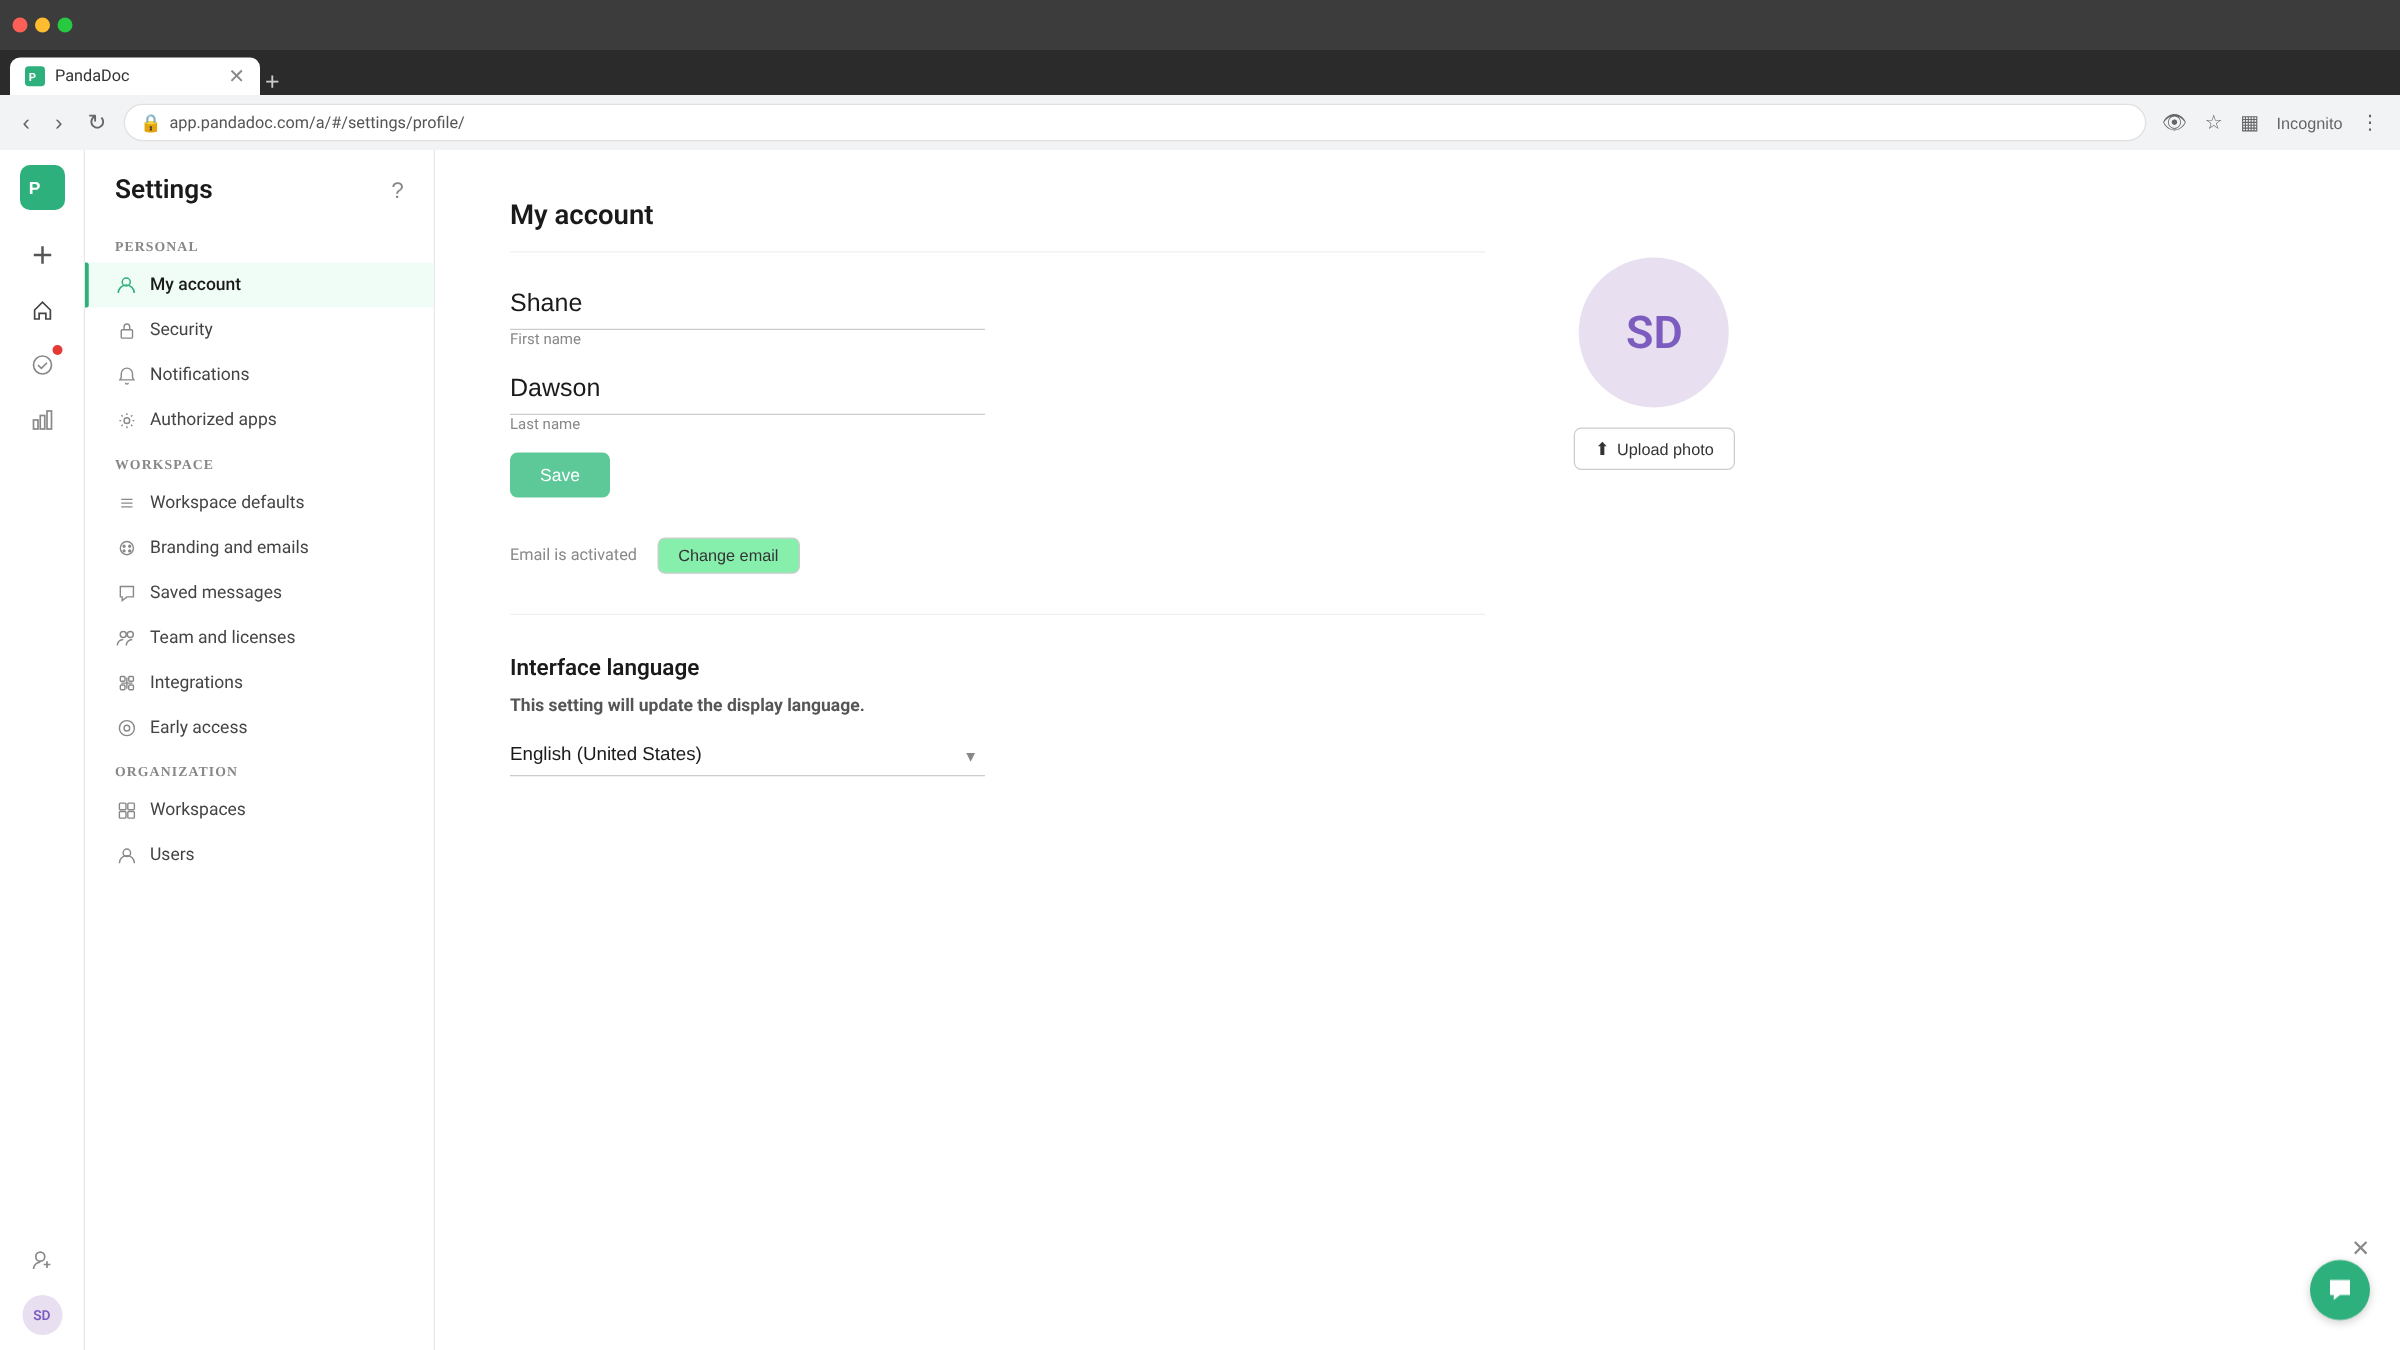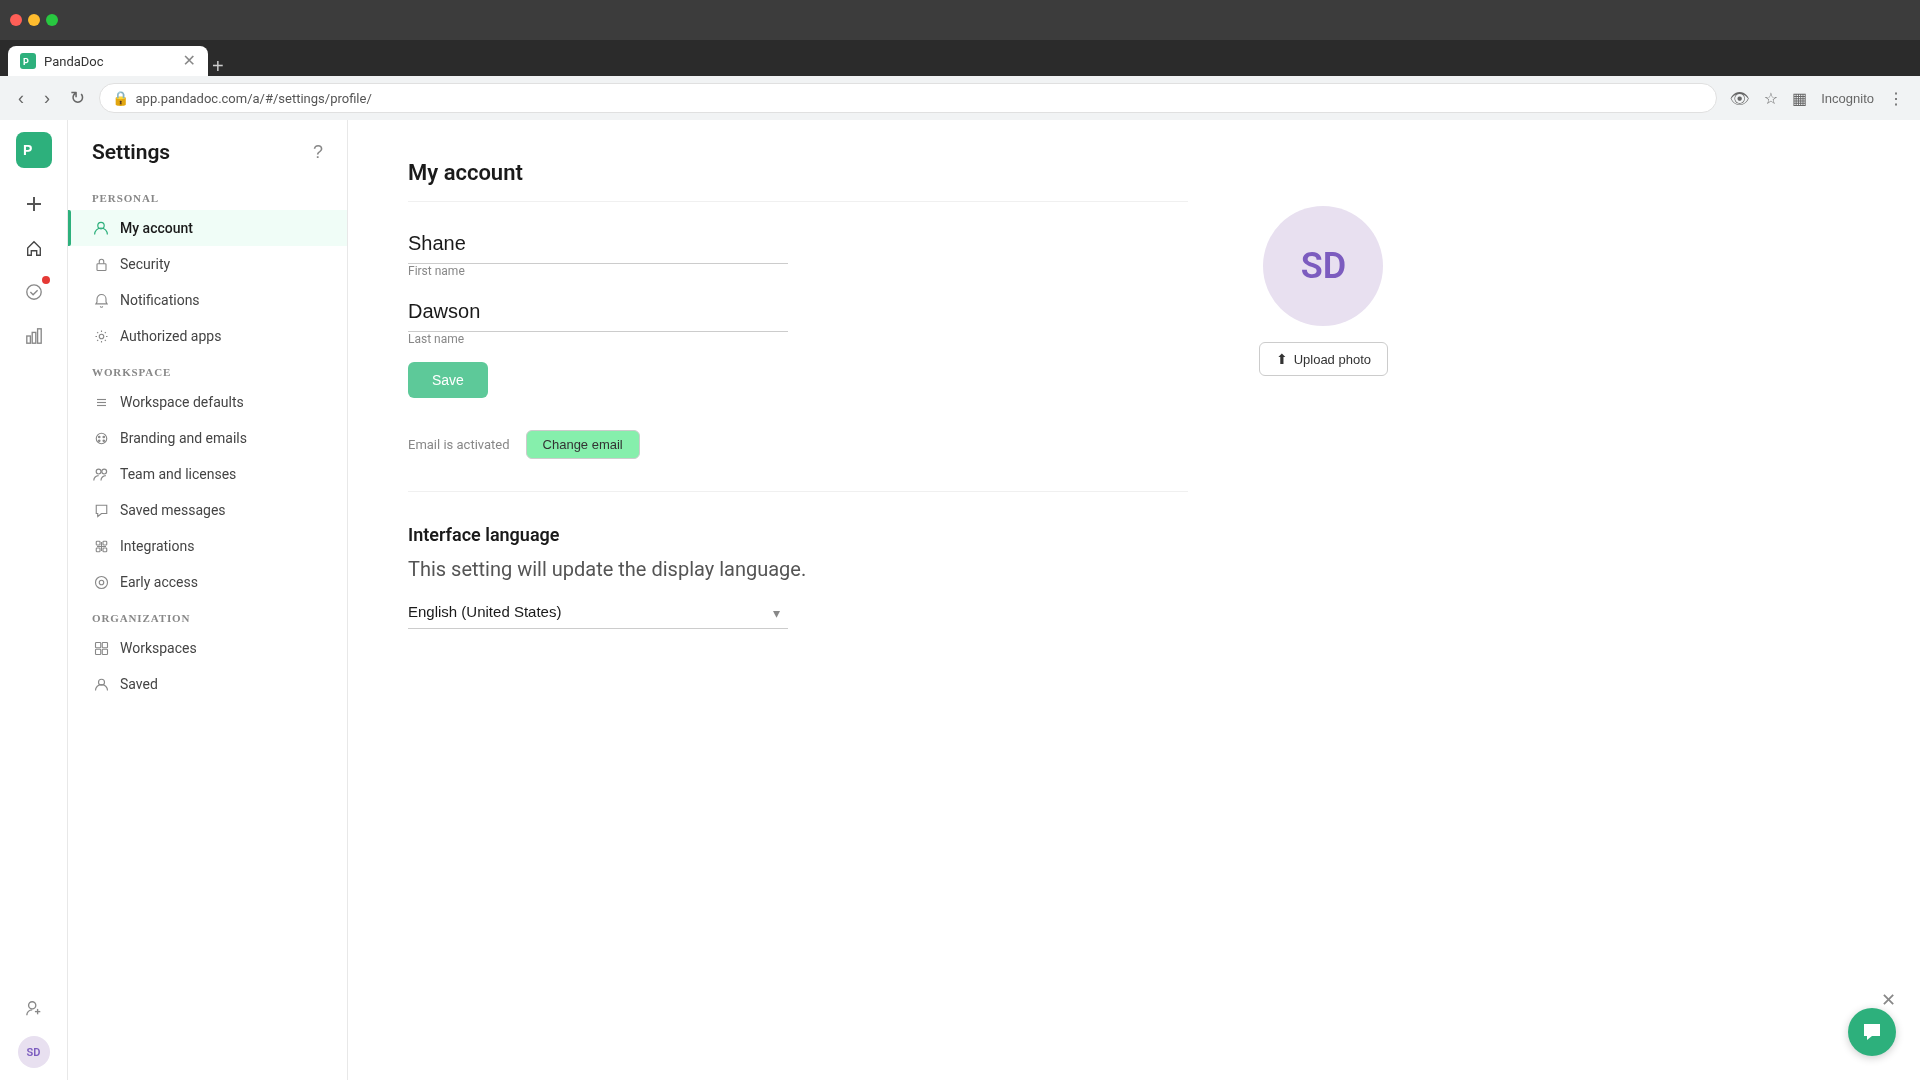--- a/index.html
+++ b/index.html
@@ -307,21 +307,21 @@
       font-size: 13px;
       color: #333;
       cursor: pointer;
       display: flex;
       align-items: center;
       gap: 6px;
     }
 
     
     .lang-section { margin-top: 8px; }
-    .lang-desc { font-size: 20px; color: #555; margin-bottom: 16px; }
+    .lang-desc { font-size: 14px; color: #555; margin-bottom: 16px; font-weight: bold; }
     .lang-select-wrap { position: relative; display: inline-block; }
     .lang-select {
       width: 380px;
       border: none;
       border-bottom: 1px solid #ccc;
       padding: 6px 0 8px;
       font-size: 15px;
       color: #1a1a1a;
       background: transparent;
       appearance: none;
@@ -527,42 +527,42 @@
               <circle cx="13" cy="8" r="1" fill="currentColor"></circle>
               <circle cx="7" cy="13" r="1" fill="currentColor"></circle>
               <circle cx="13" cy="13" r="1" fill="currentColor"></circle>
             </svg>
         </div>
         <span>Branding and emails</span>
       </div>
 
       <div class="nav-item">
         <div class="nav-item-icon">
+          <svg width="15" height="15" viewBox="0 0 20 20" fill="none" stroke="currentColor" stroke-width="1.5">
+              <polygon points="3,3 17,3 17,14 10,14 5,18 5,14 3,14"></polygon>
+            </svg>
+        </div>
+        <span>Saved messages</span>
+      </div>
+
+      <div class="nav-item">
+        <div class="nav-item-icon">
           <svg width="16" height="16" viewBox="0 0 20 20" fill="none" stroke="currentColor" stroke-width="1.5">
               <circle cx="7" cy="7" r="3"></circle>
               <circle cx="14" cy="7" r="3"></circle>
               <path d="M1 18c0-3.3 2.7-6 6-6"></path>
               <path d="M10 18c0-3.3 2.7-6 6-6h0"></path>
             </svg>
         </div>
         <span>Team and licenses</span>
       </div>
 
       <div class="nav-item">
         <div class="nav-item-icon">
           <svg width="15" height="15" viewBox="0 0 20 20" fill="none" stroke="currentColor" stroke-width="1.5">
-              <polygon points="3,3 17,3 17,14 10,14 5,18 5,14 3,14"></polygon>
-            </svg>
-        </div>
-        <span>Saved messages</span>
-      </div>
-
-      <div class="nav-item">
-        <div class="nav-item-icon">
-          <svg width="15" height="15" viewBox="0 0 20 20" fill="none" stroke="currentColor" stroke-width="1.5">
               <path d="M4 10h12M10 4v12"></path>
               <rect x="3" y="3" width="5" height="5" rx="1"></rect>
               <rect x="12" y="3" width="5" height="5" rx="1"></rect>
               <rect x="3" y="12" width="5" height="5" rx="1"></rect>
               <rect x="12" y="12" width="5" height="5" rx="1"></rect>
             </svg>
         </div>
         <span>Integrations</span>
       </div>
 
@@ -590,21 +590,21 @@
         <span>Workspaces</span>
       </div>
 
       <div class="nav-item">
         <div class="nav-item-icon">
           <svg width="15" height="15" viewBox="0 0 20 20" fill="none" stroke="currentColor" stroke-width="1.5">
               <circle cx="10" cy="7" r="4"></circle>
               <path d="M2 18c0-4.4 3.6-8 8-8s8 3.6 8 8"></path>
             </svg>
         </div>
-        <span>Saved</span>
+        <span>Users</span>
       </div>
     </div>
   </div>
 
   <div class="main-content">
     <div class="content-inner">
 
       <h1 class="section-title">My account</h1>
 
       <div style="position:relative;">

